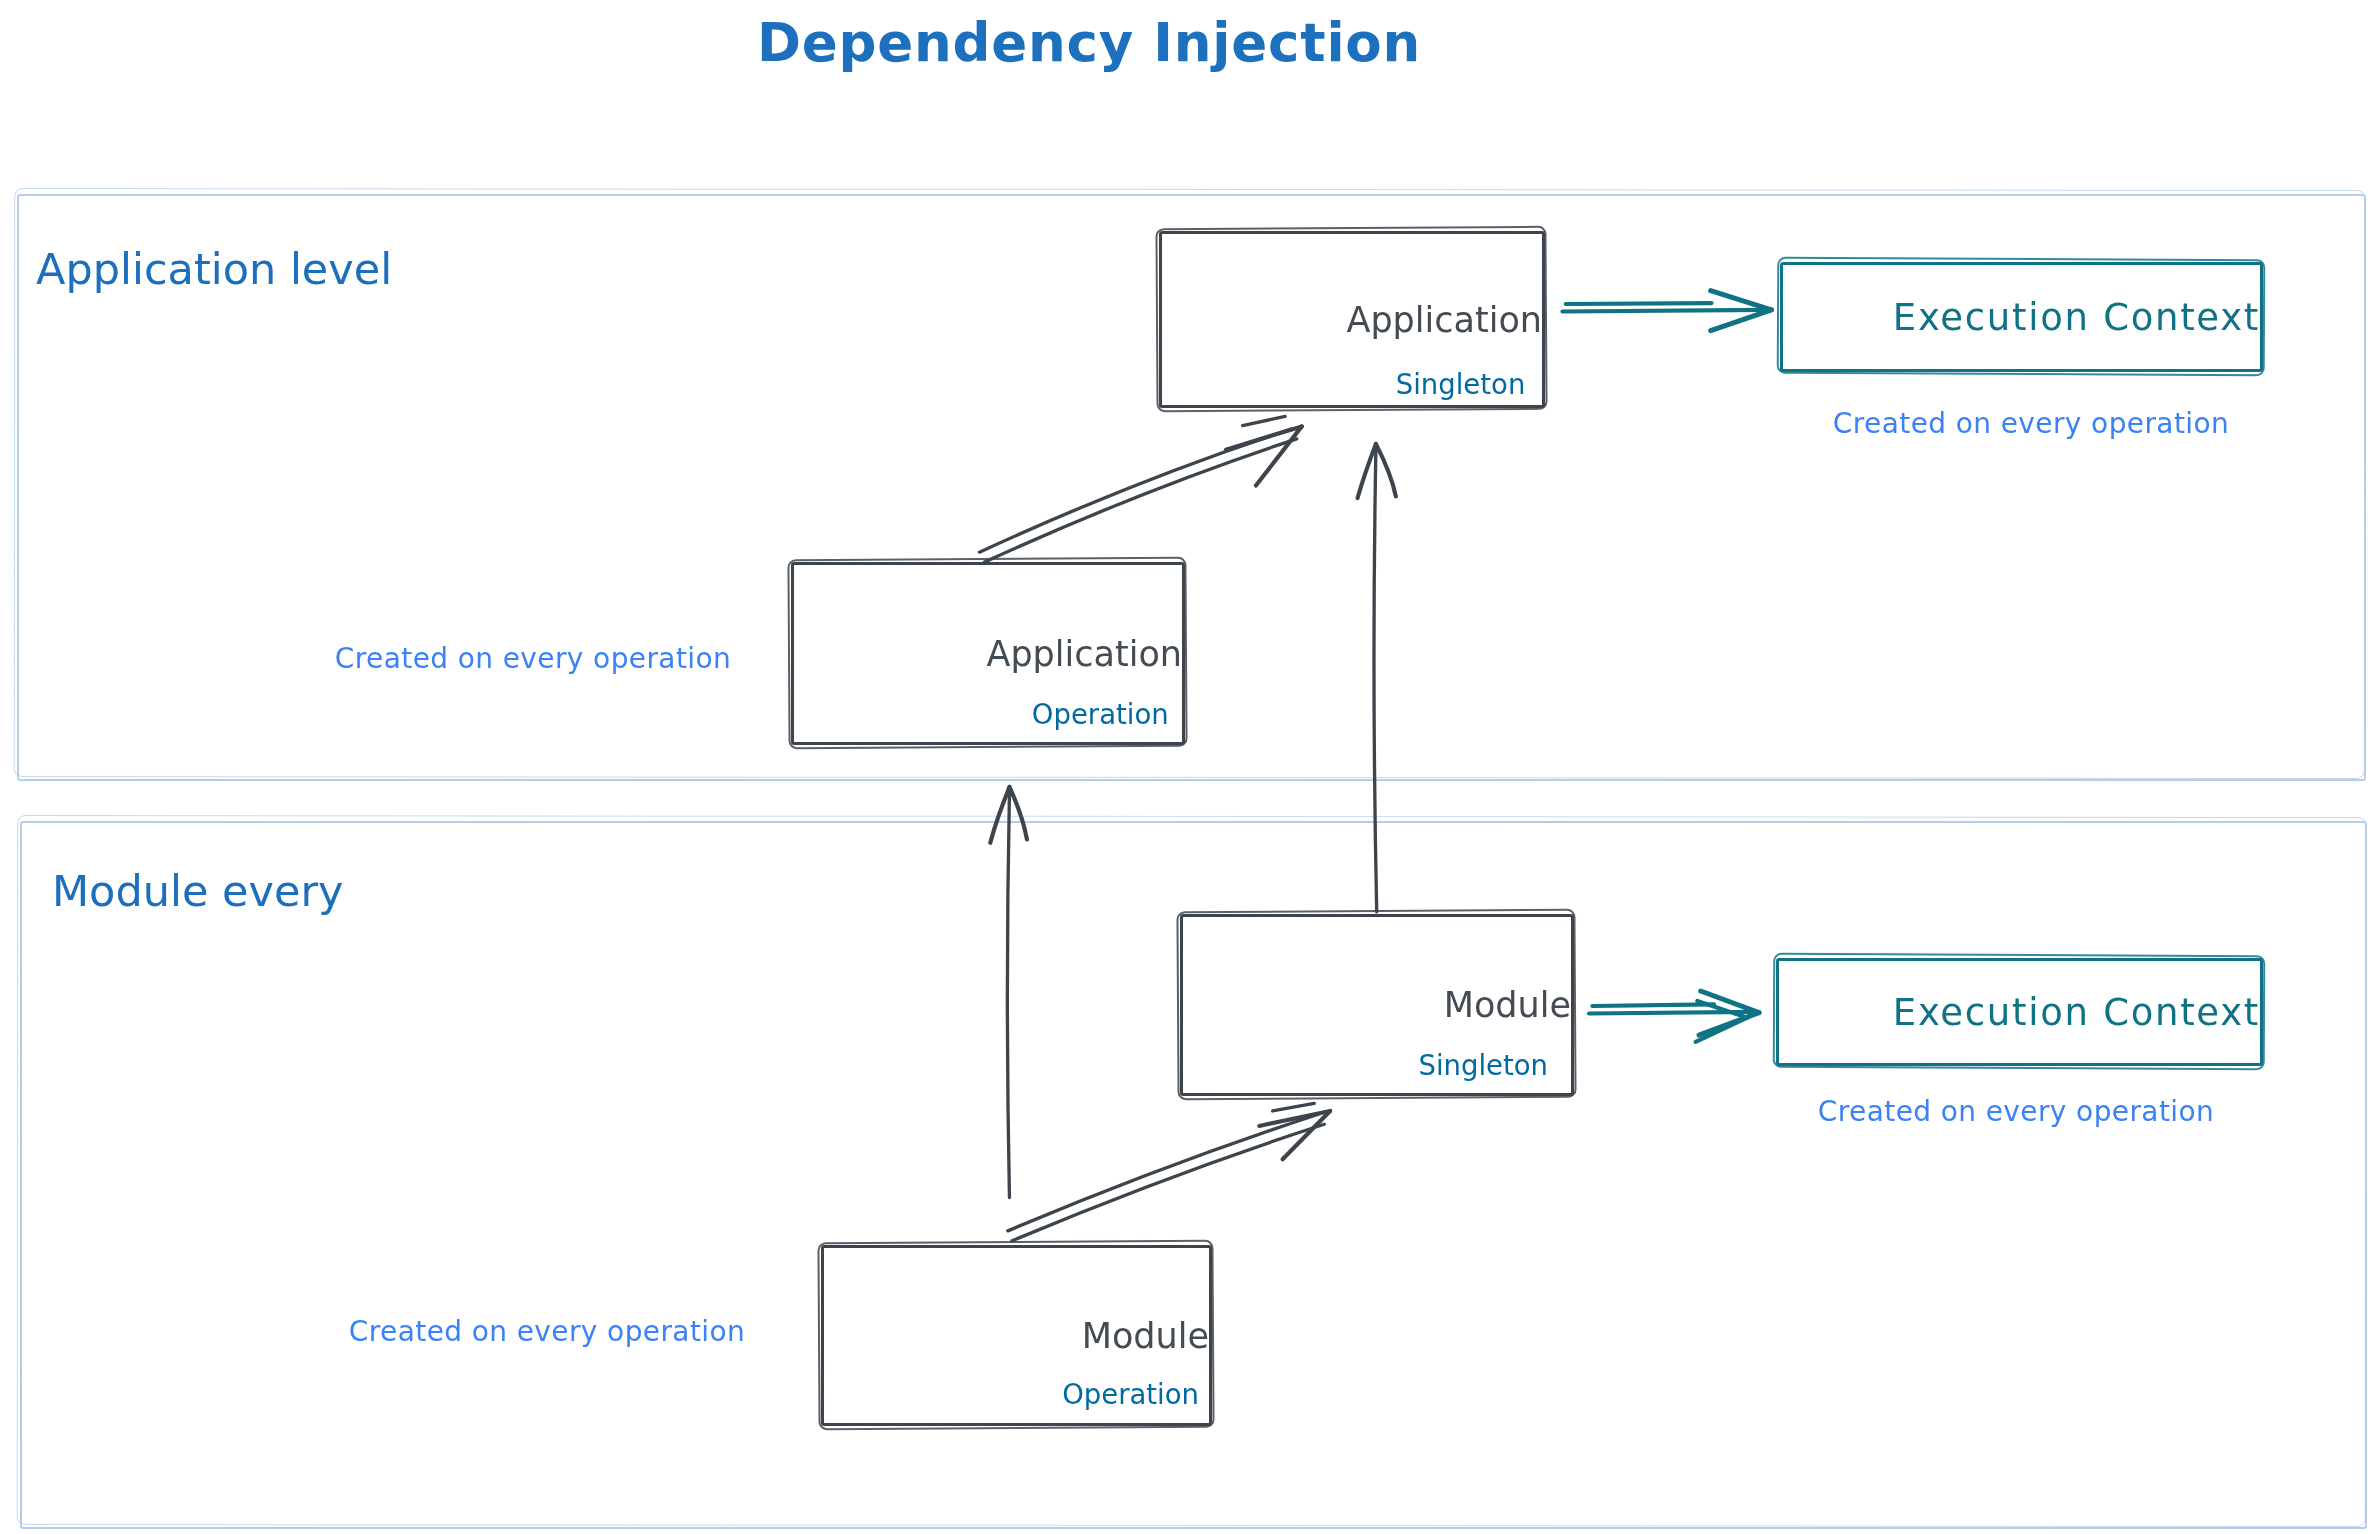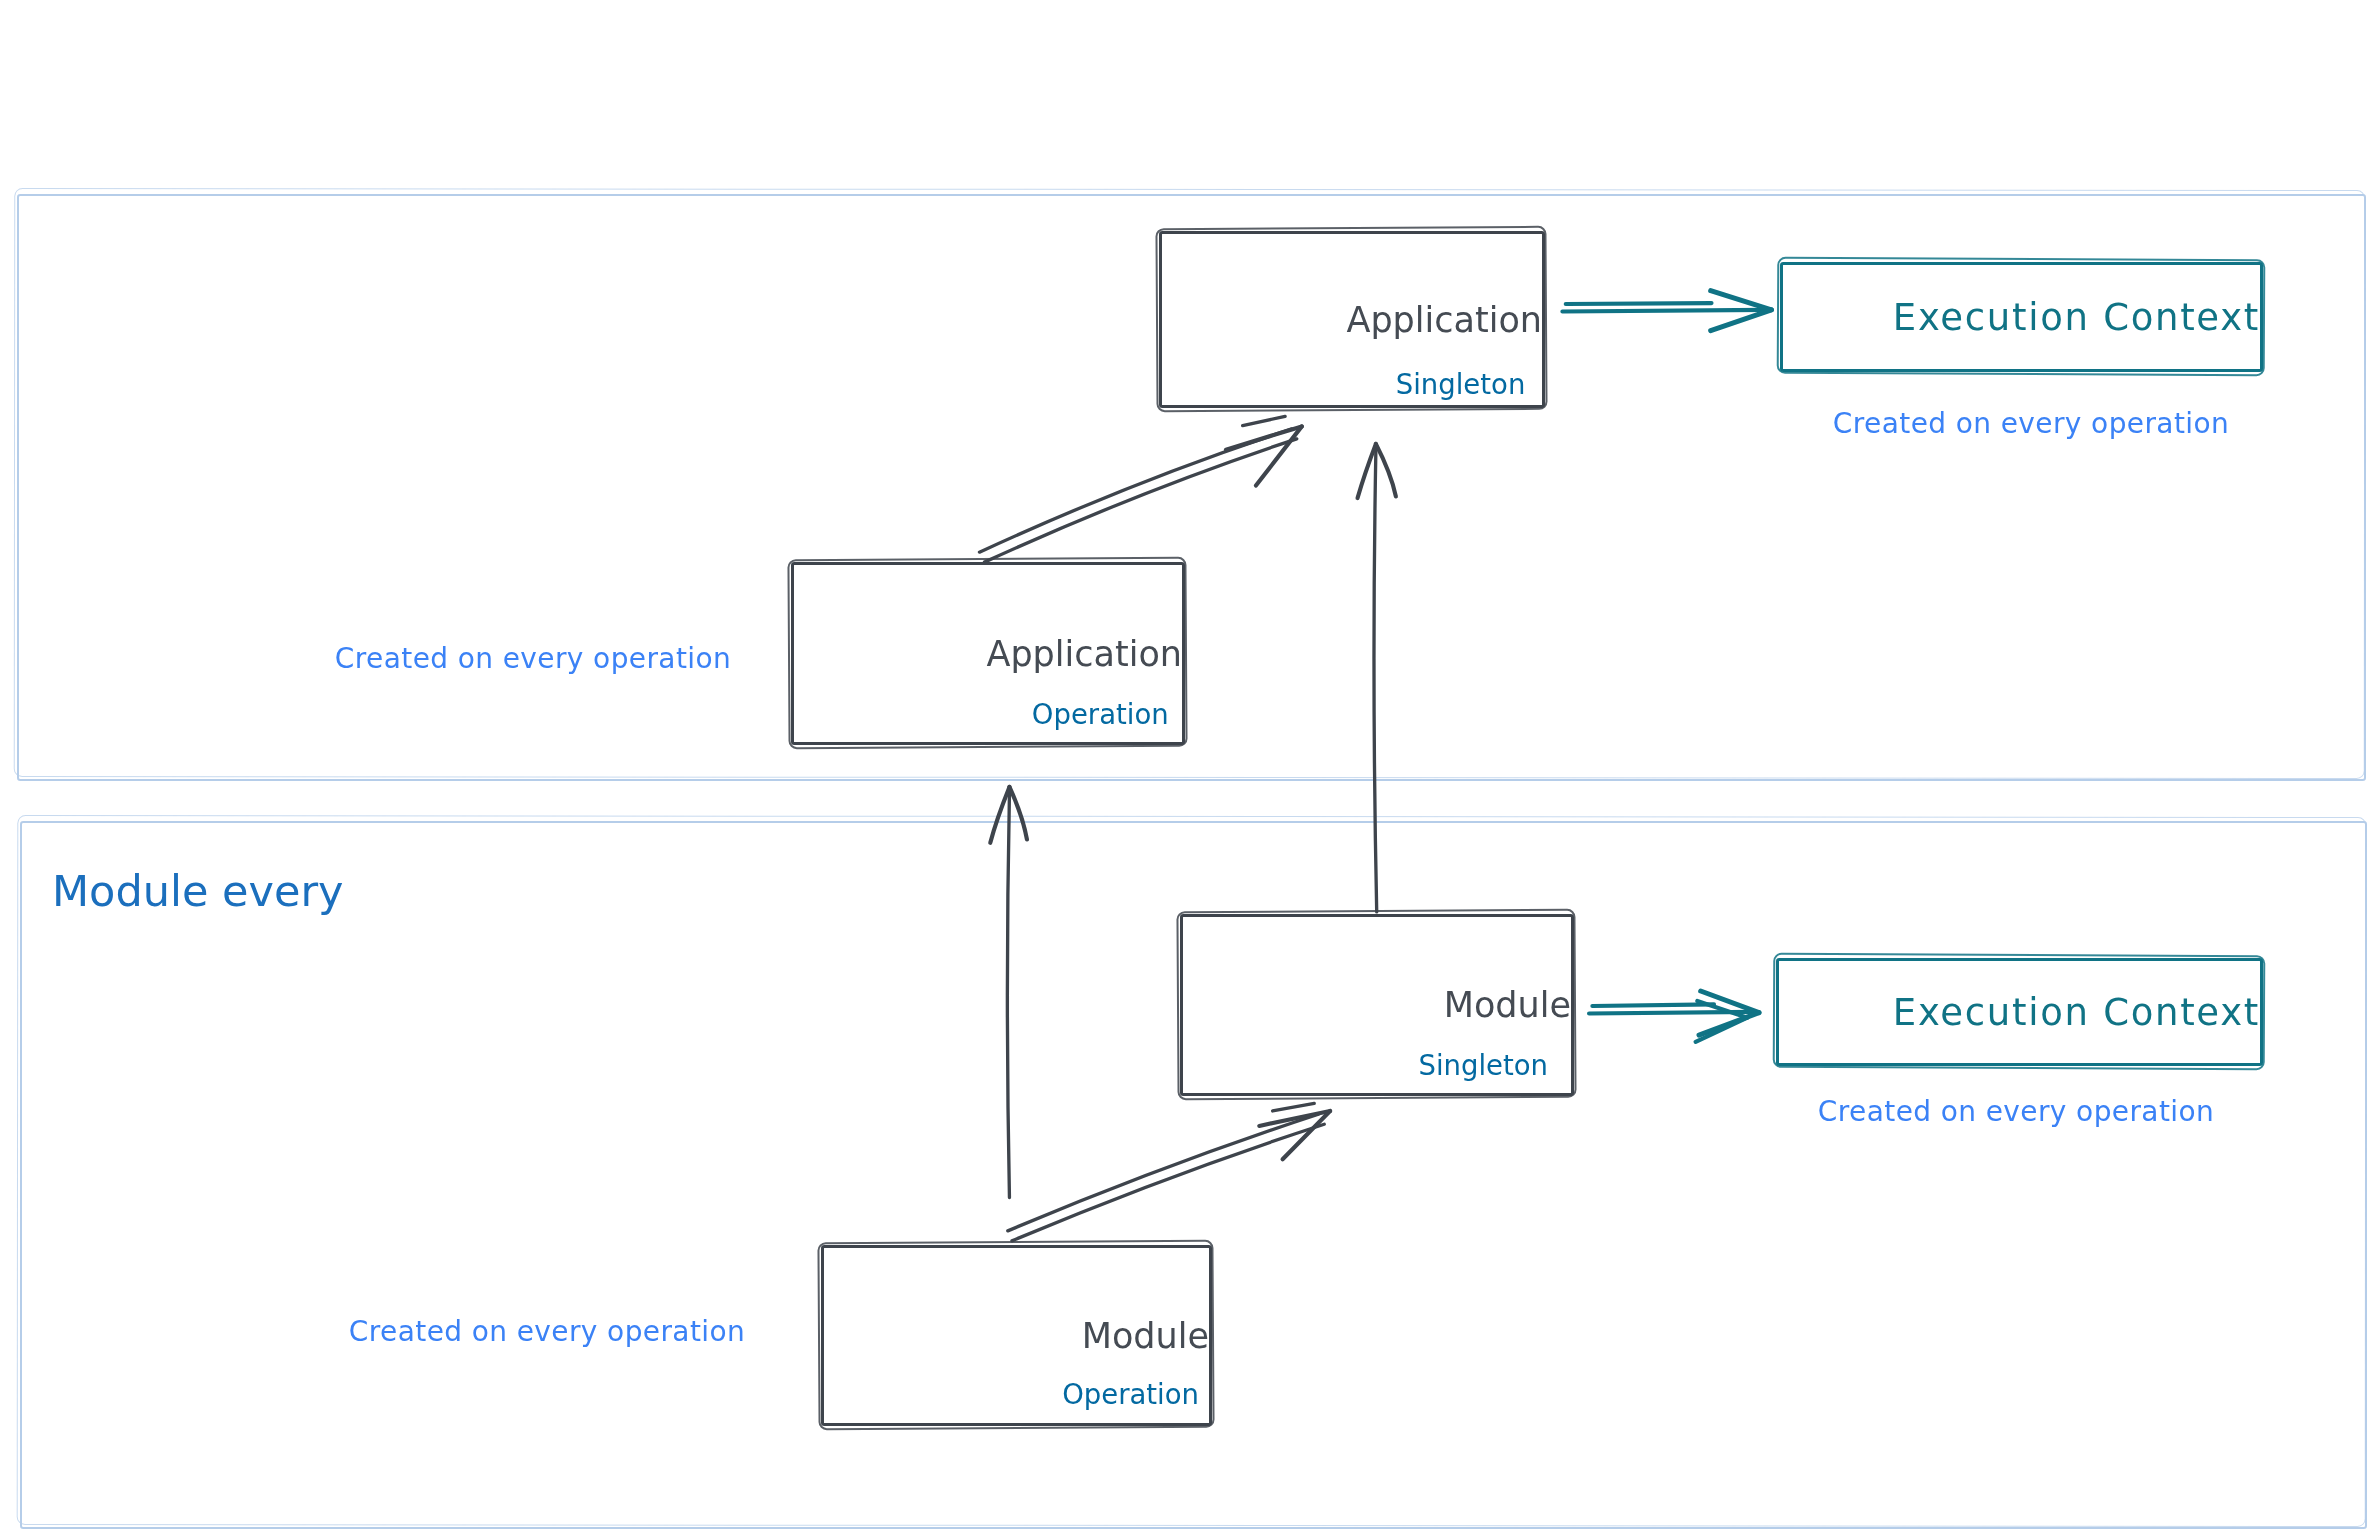--- a/index.html
+++ b/index.html
@@ -49,22 +49,24 @@
   .arrows .dark{stroke:#3e444c;stroke-width:4;}
   .arrows .darkhead{stroke:#3e444c;stroke-width:5;}
   .arrows .teal{stroke:#107385;stroke-width:5;}
   .arrows .tealhead{stroke:#107385;stroke-width:6;}
 </style>
 </head>
 <body>
 
 <div class="canvas">
 
+  <div class="title">Dependency Injection</div>
 
   <div class="level-container" style="left:16.7px;top:194px;width:2345px;height:583px;"></div>
+  <div class="section-label" style="left:36px;top:244px;">Application level</div>
 
   <div class="level-container" style="left:20px;top:821px;width:2343px;height:704px;"></div>
   <div class="section-label" style="left:52px;top:866px;">Module every</div>
 
   <svg class="arrows" width="2377" height="1534" viewBox="0 0 2854 1842">
     <g>
       <path class="dark" d="M1176 663 Q1365 576 1551 515"></path>
       <path class="dark" d="M1182 675 Q1372 588 1557 527"></path>
       <path class="darkhead" d="M1563 512 L1472 540"></path>
       <path class="darkhead" d="M1563 512 L1508 583"></path>

